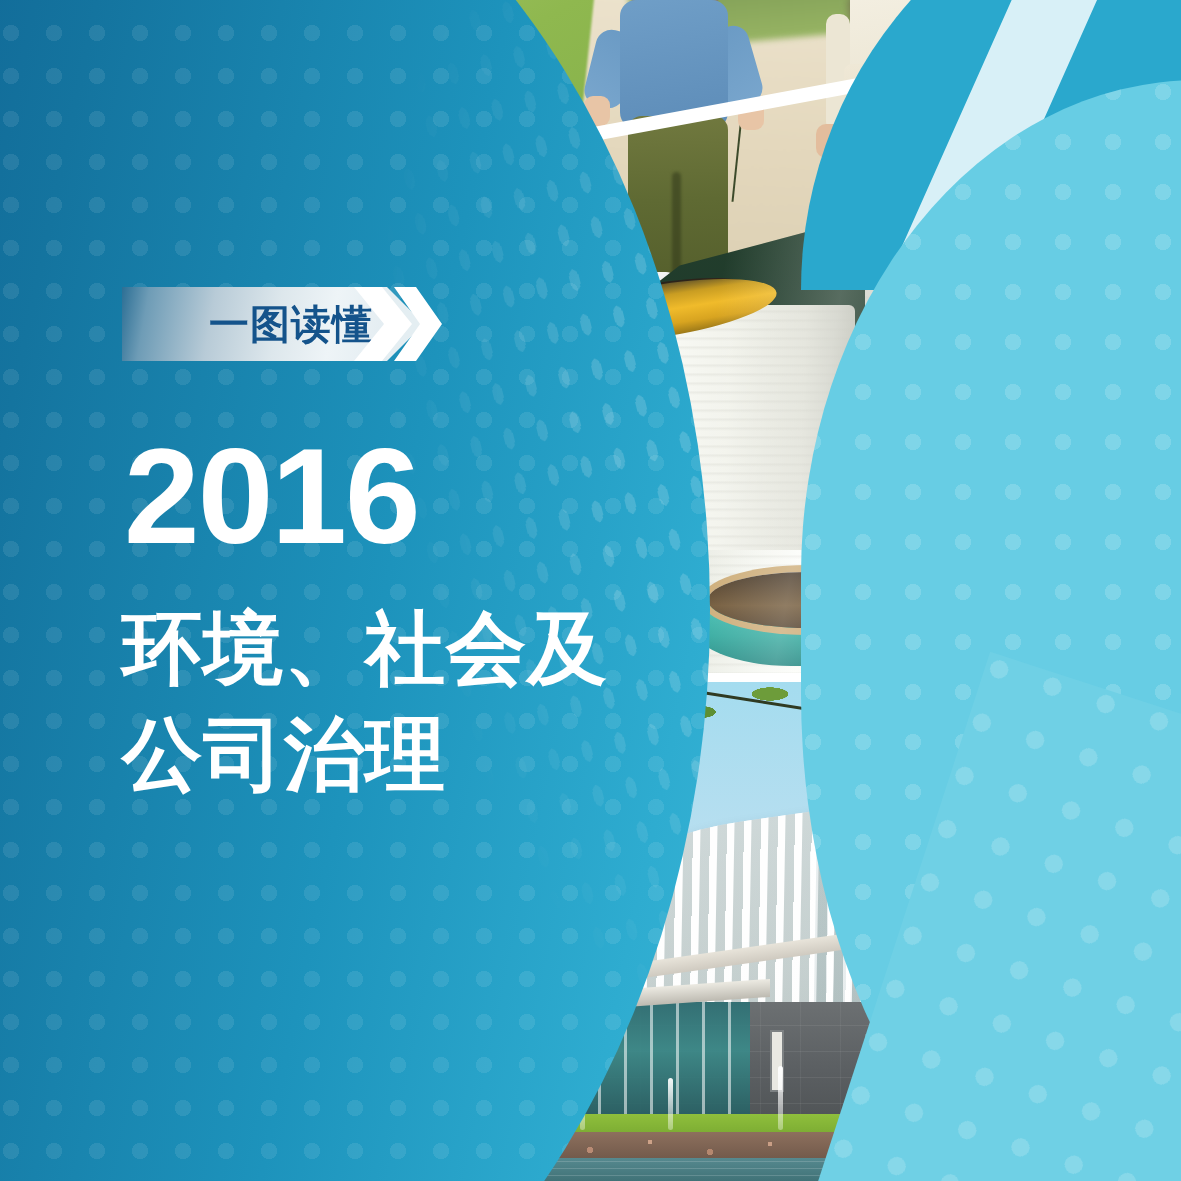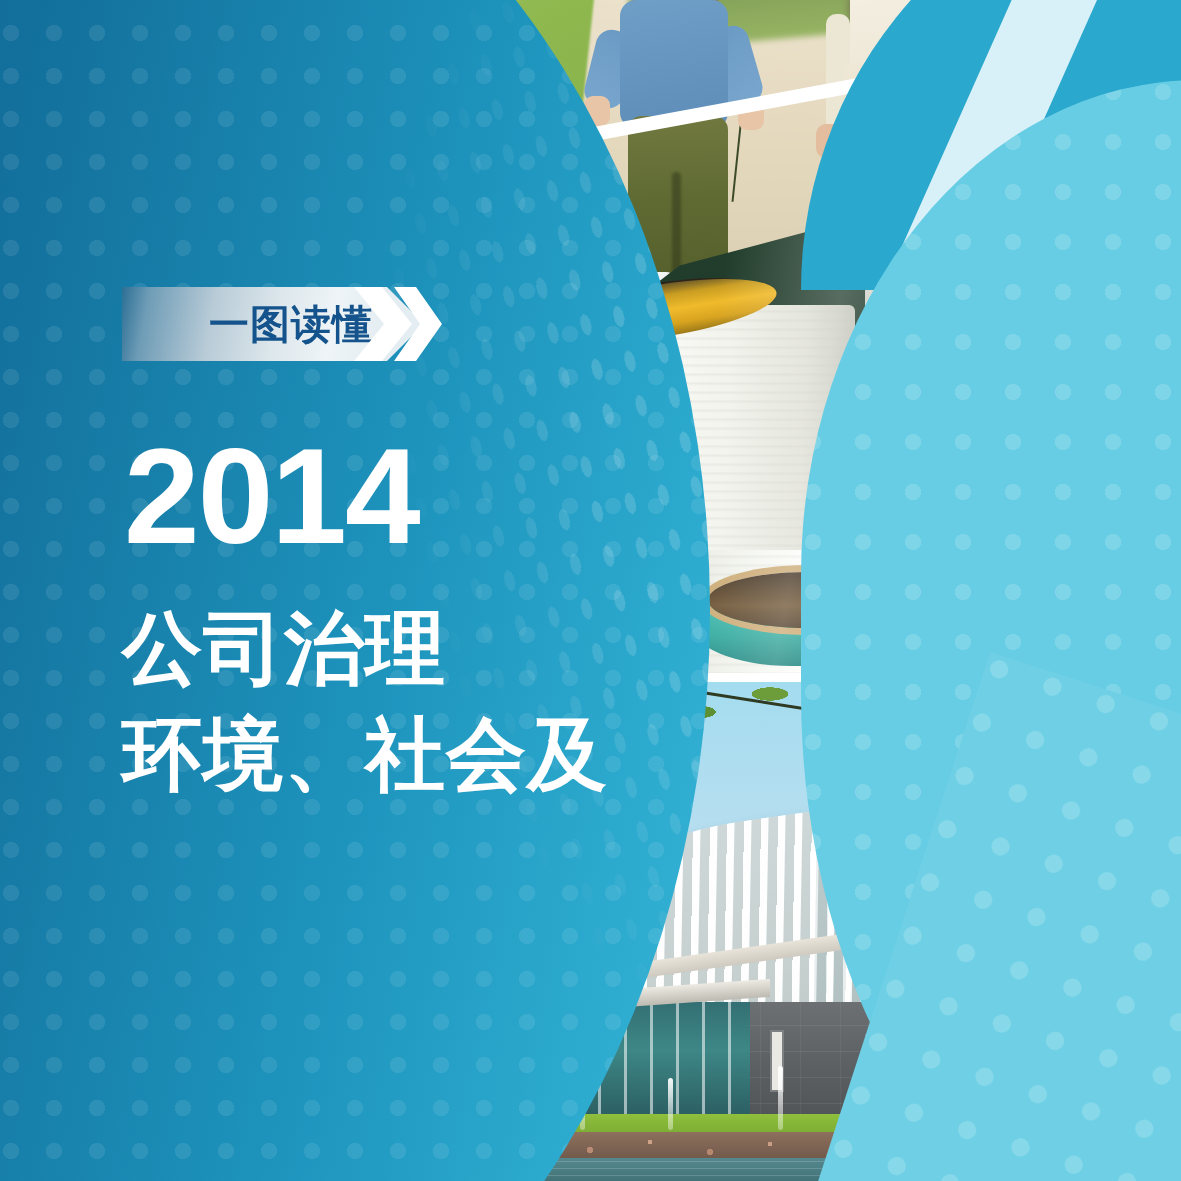--- a/index.html
+++ b/index.html
@@ -502,21 +502,21 @@
       </div>
     </div>
 
     <div class="chev-group">
       <svg width="90" height="78" viewBox="0 0 90 78" aria-hidden="true">
         <polygon points="2,2 30,2 60,39 30,76 2,76 32,39" fill="#ffffff"></polygon>
         <polygon points="42,2 64,2 90,39 64,76 42,76 68,39" fill="#ffffff"></polygon>
       </svg>
     </div>
 
-    <div class="year">2014</div>
+    <div class="year">2016</div>
 
     <div class="title-block">
+      <span class="title-line">环境、社会及</span>
       <span class="title-line">公司治理</span>
-      <span class="title-line">环境、社会及</span>
     </div>
 
   </div>
 </div>
 
 </body></html>

